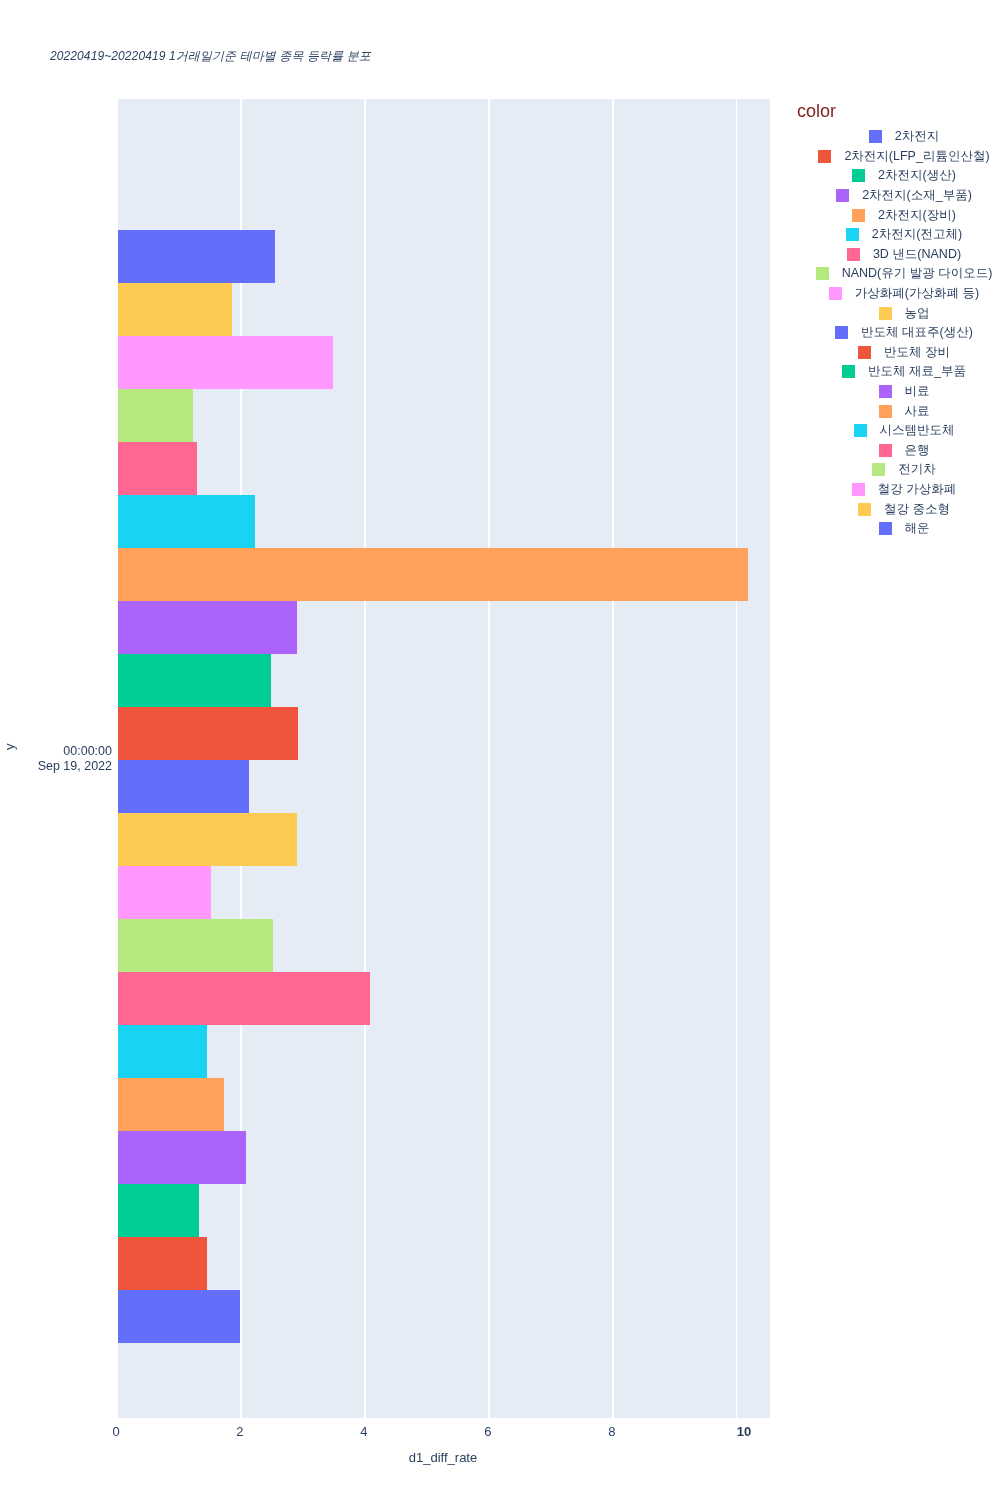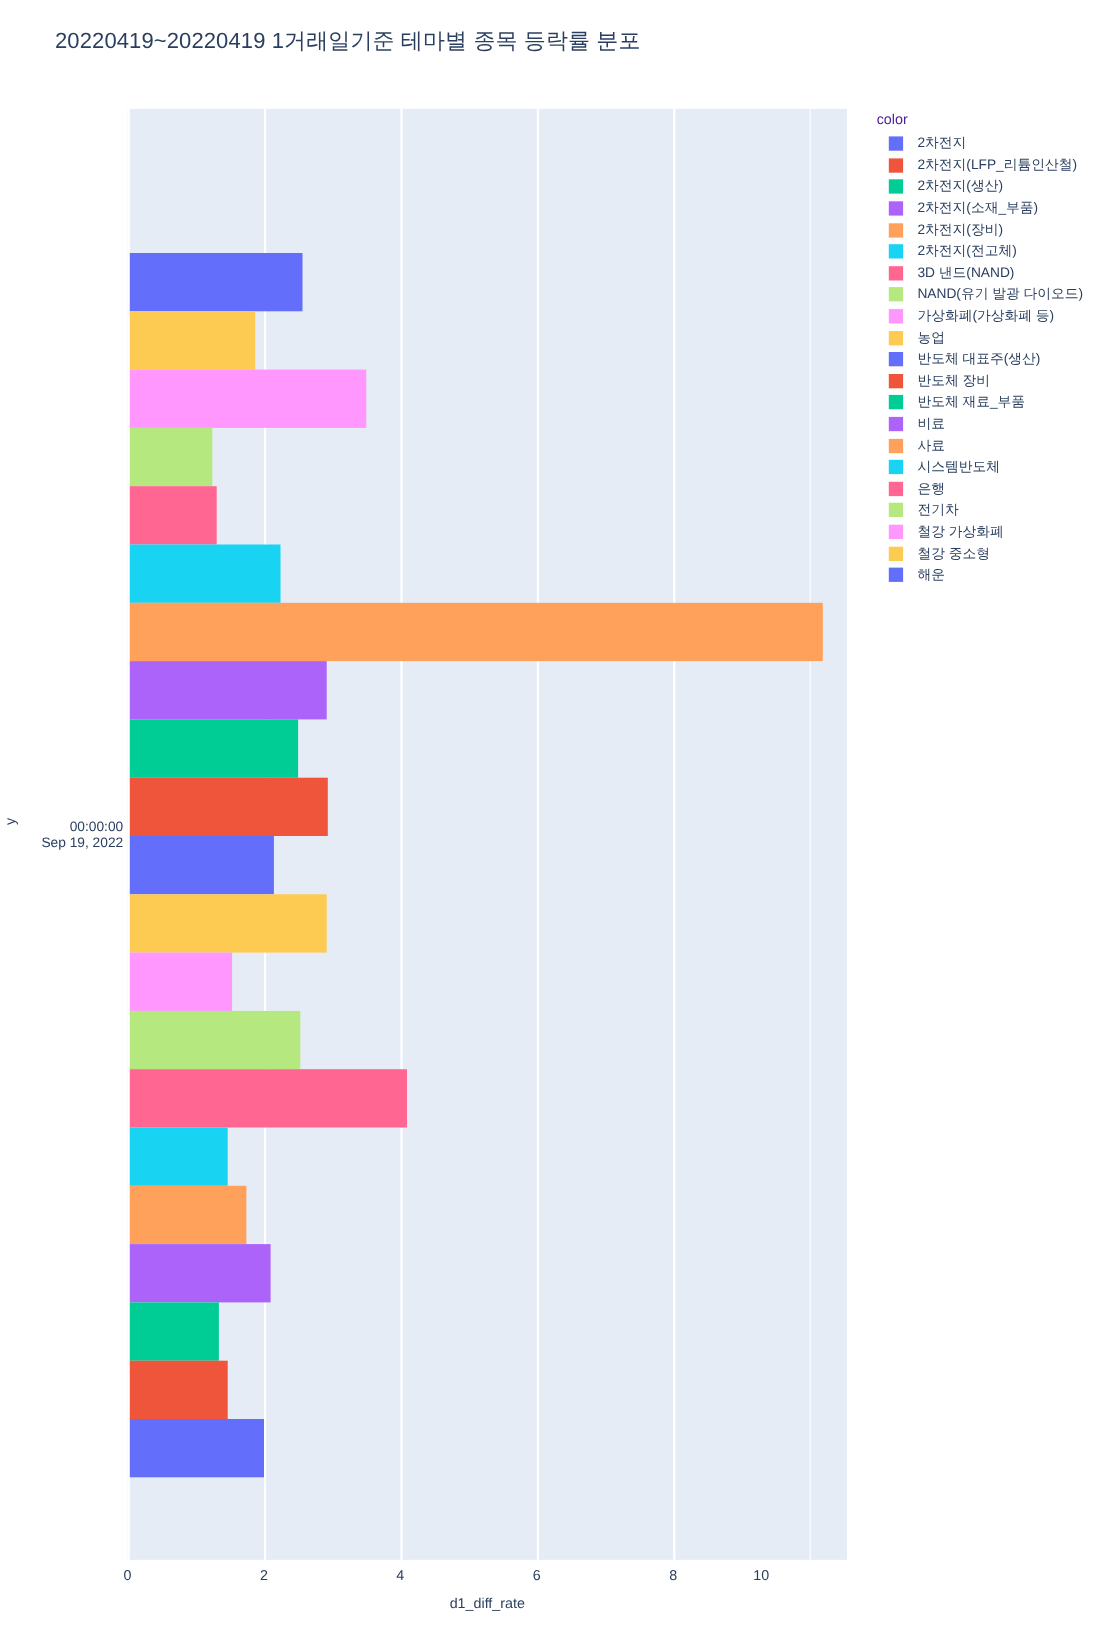--- a/index.html
+++ b/index.html
@@ -13,26 +13,27 @@
     font-family: "Liberation Sans", "DejaVu Sans", sans-serif;
     color: #2a3f5f;
     overflow: hidden;
     position: relative;
   }
 
   
   #chart-title {
     position: absolute;
     left: 50px;
-    top: 24px;
-    font-size: 20px;
+    top: 48px;
+    font-size: 12px;
     font-weight: 400;
     color: #2a3f5f;
     white-space: nowrap;
     letter-spacing: .1px;
+    font-style: italic;
   }
 
   
   #plot-area {
     position: absolute;
     left: 116px;
     top: 99px;
     width: 654px;
     height: 1319px;
     background: #e5ecf6;
@@ -100,29 +101,30 @@
   }
 
   
   #legend {
     position: absolute;
     left: 795px;
     top: 101px;
     width: 205px;
   }
   #legend-title {
-    font-size: 13px;
-    color: #4c1d95;
+    font-size: 18px;
+    color: #7f1d1d;
     margin: 0 0 5px 2px;
   }
   .legend-item {
     display: flex;
     align-items: center;
     height: 19.6px;
     cursor: pointer;
+    justify-content: center;
   }
   .legend-swatch {
     width: 13px;
     height: 13px;
     margin-left: 13px;
     margin-right: 13px;
     flex: 0 0 auto;
   }
   .legend-label {
     font-size: 12.5px;
@@ -168,21 +170,21 @@
       <div class="bar" title="2차전지: 1.97" style="top: 1191px; width: 122.121px; background: rgb(99, 110, 250);"></div>
     </div>
 </div>
 
 <div id="xticks-layer">
     <div class="xtick-label" style="left: 116px;">0</div>
     <div class="xtick-label" style="left: 239.981px;">2</div>
     <div class="xtick-label" style="left: 363.962px;">4</div>
     <div class="xtick-label" style="left: 487.943px;">6</div>
     <div class="xtick-label" style="left: 611.924px;">8</div>
-    <div class="xtick-label" style="left: 692px;">10</div>
+    <div class="xtick-label" style="left: 744px; font-weight: bold;">10</div>
   </div>
 
 <div id="xaxis-title">d1_diff_rate</div>
 
 <div id="ytick-label">
   <div>00:00:00</div>
   <div>Sep 19, 2022</div>
 </div>
 
 <div id="yaxis-title">y</div>

